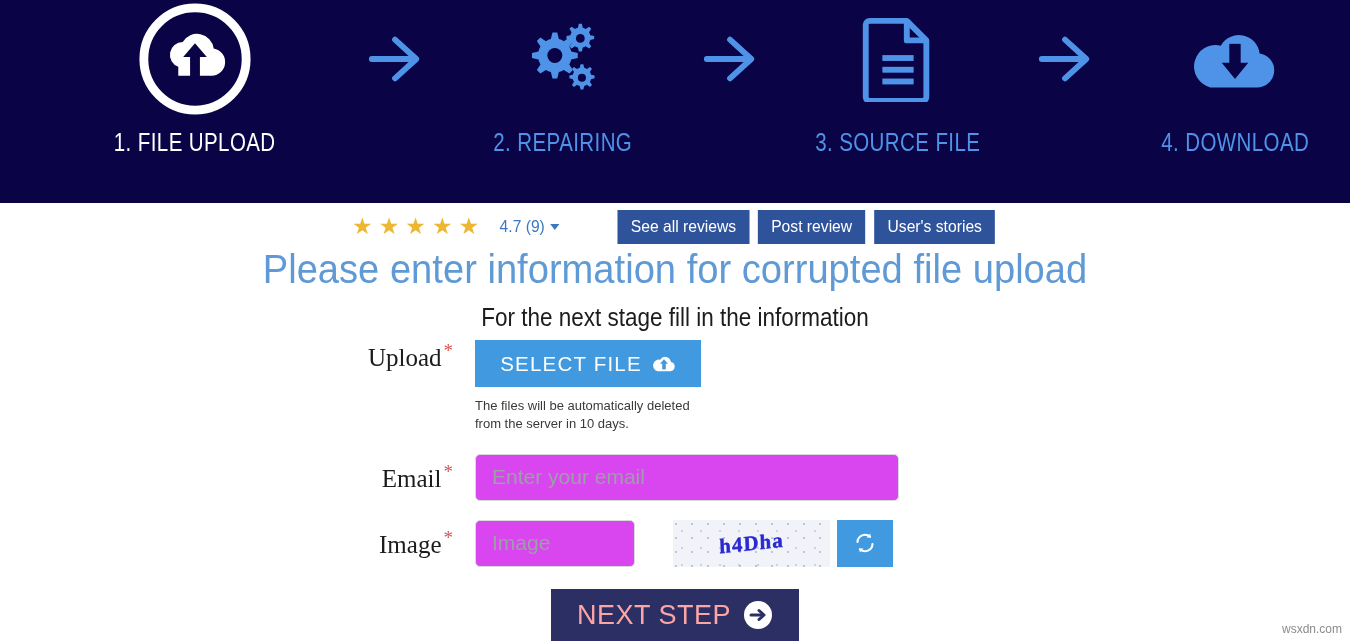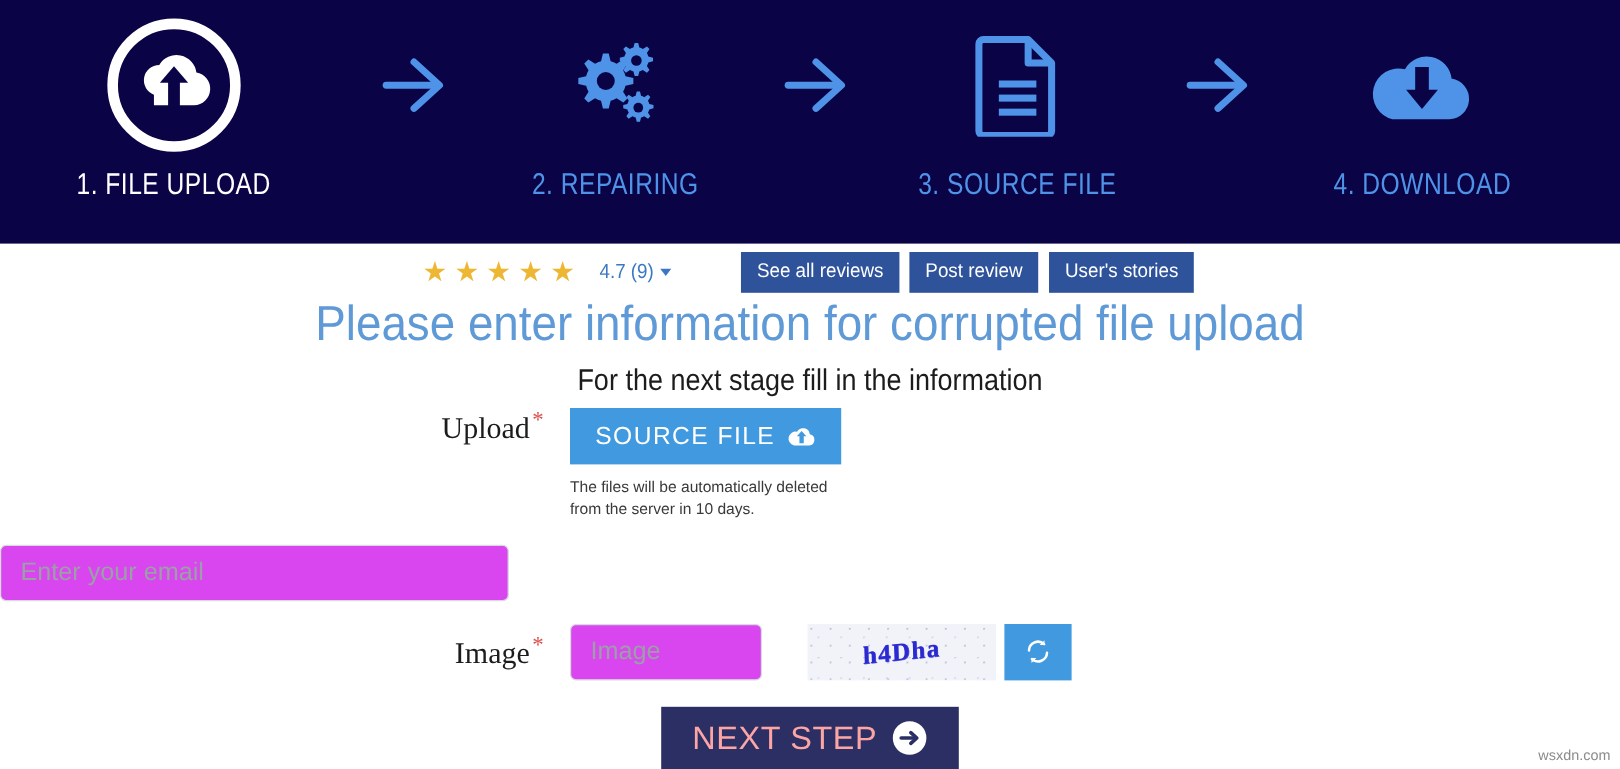--- a/index.html
+++ b/index.html
@@ -17,24 +17,23 @@
     position: absolute; left:0; top:0;
     width: 1350px; height: 203px;
     background: #0a0446;
     display: flex;
     align-items: flex-start;
     justify-content: center;
   }
   .steps-inner {
     display: flex;
     align-items: flex-start;
-    justify-content: flex-start;
+    justify-content: flex-end;
     gap: 0px;
     width: 1350px;
-    padding-top: 12px;
   }
   .step {
     display: flex;
     flex-direction: column;
     align-items: center;
     justify-content: flex-start;
   }
   .step-icon-box {
     height: 118px;
     display: flex;
@@ -368,34 +367,37 @@
   <div class="sub-title">For the next stage fill in the information</div>
 
   <div class="form">
 
     <div class="form-row">
       <div class="form-label">
         <span>Upload</span><span class="req">*</span>
       </div>
       <div class="form-field">
         <button class="select-file-btn">
-          <span>SOURCE FILE</span>
+          <span>SELECT FILE</span>
           <span>
             <svg width="24" height="18" viewBox="0 0 26 20" style="display:block">
               <path fill="#ffffff" d="M6 18 h14 a5.2 5.2 0 0 0 0.6 -10.3 a6.3 6.3 0 0 0 -11.8 -2.4 a4.9 4.9 0 0 0 -2.8 12.7 z"></path>
               <rect x="11" y="8" width="4" height="8" fill="#4199e0"></rect>
               <path d="M13 4.6 L17.4 9.6 L8.6 9.6 Z" fill="#4199e0"></path>
             </svg>
           </span>
         </button>
         <div class="hint-text">The files will be automatically deleted from the server in 10 days.</div>
       </div>
     </div>
 
     <div class="form-row" style="margin-top:20px; align-items:center;">
+      <div class="form-label">
+        <span>Email</span><span class="req">*</span>
+      </div>
       <div class="form-field">
         <input id="email-input" class="text-input" type="text" placeholder="Enter your email" style="">
       </div>
     </div>
 
     <div class="form-row" style="margin-top:19px; align-items:center;">
       <div class="form-label">
         <span>Image</span><span class="req">*</span>
       </div>
       <div class="form-field captcha-row">

